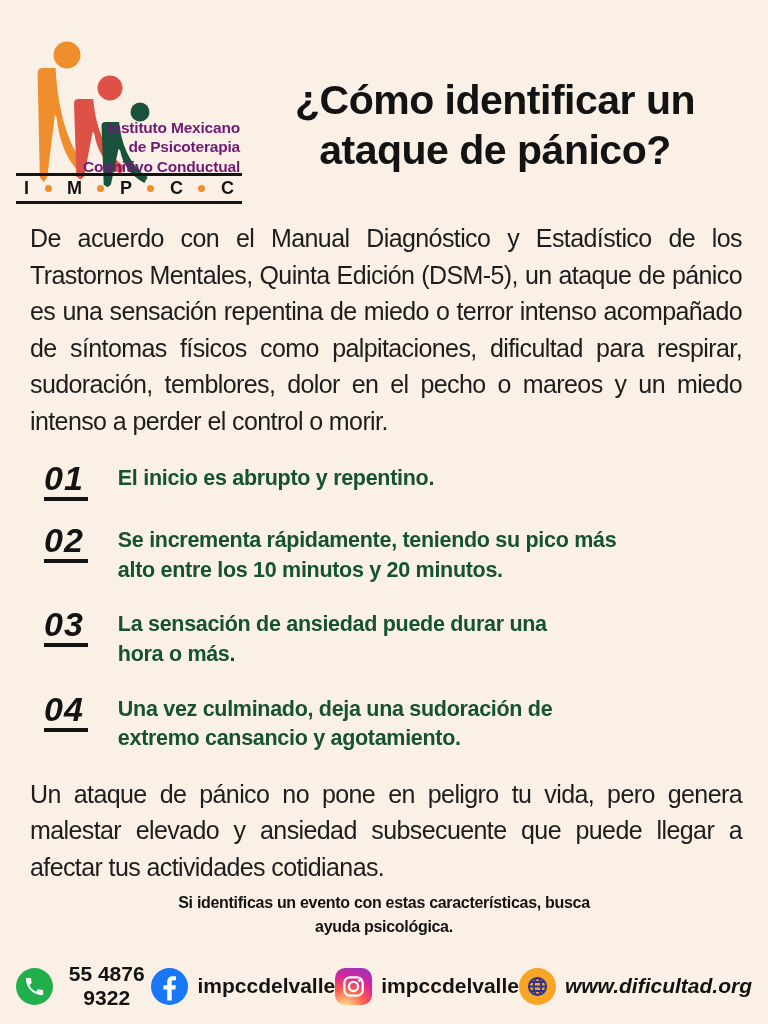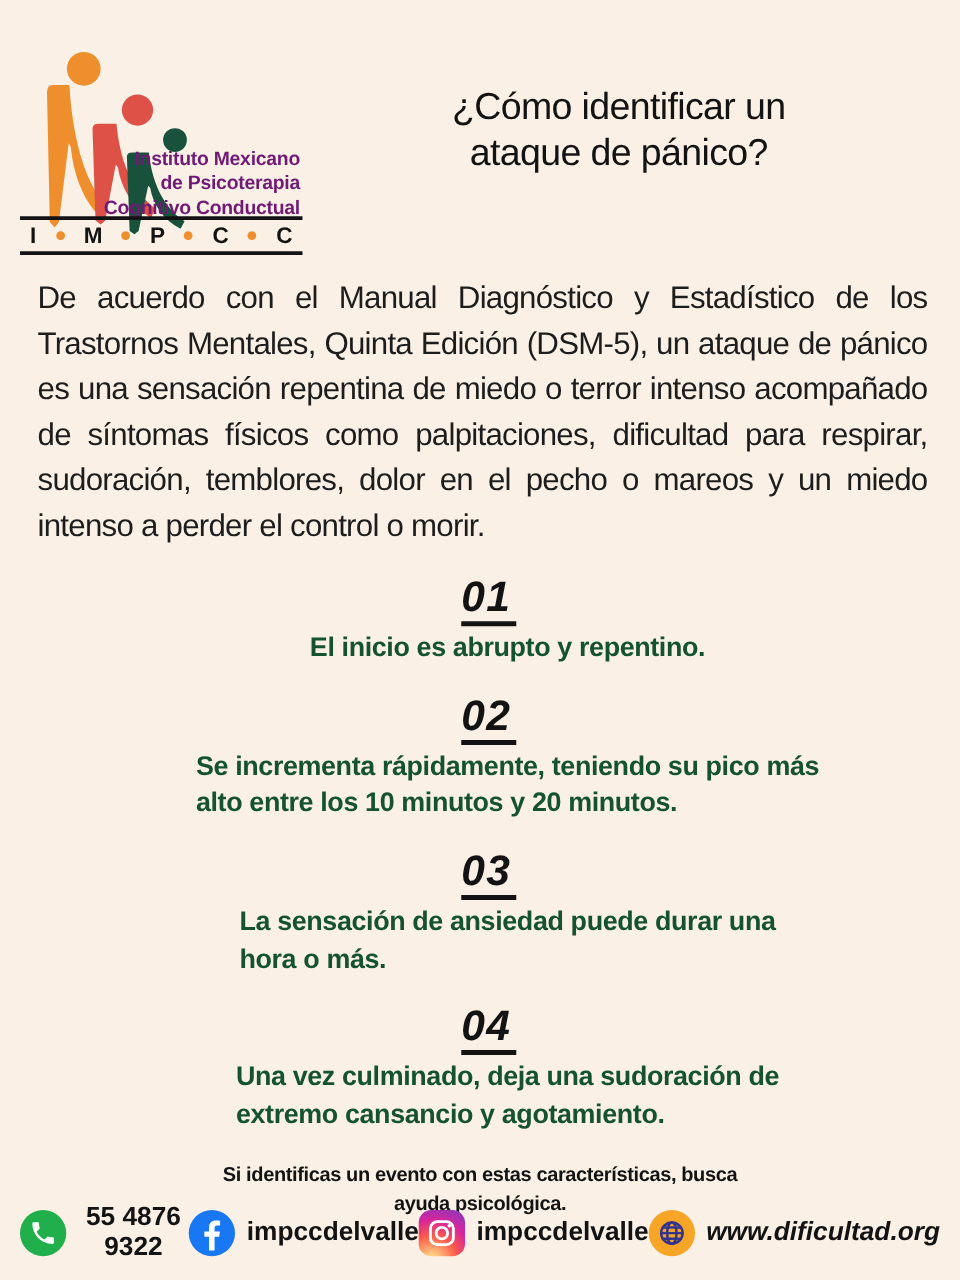--- a/index.html
+++ b/index.html
@@ -19,32 +19,32 @@
   }
   .org-name span{display:block;}
   .acronym{
     position:absolute;left:0;right:0;bottom:0;
     border-top:3px solid #131313;border-bottom:3px solid #131313;
     display:flex;align-items:center;justify-content:space-between;
     padding:2px 8px;font-weight:bold;font-size:18px;color:#131313;
   }
   .dot{width:7px;height:7px;border-radius:50%;background:#EF8E2D;}
   .title{
-    flex:1;padding-top:30px;text-align:center;font-weight:normal;
-    font-size:30px;line-height:1.22;color:#131313;white-space:pre-line;
+    flex:1;padding-top:30px;text-align:center;font-weight:bold;
+    font-size:41px;line-height:1.22;color:#131313;white-space:pre-line;
     letter-spacing:-0.5px;
   }
   
   .para{
     margin:16px 26px 0 30px;font-size:25px;line-height:1.46;
     text-align:justify;letter-spacing:-0.6px;color:#1d1d1d;
   }
   
   .list{margin:22px 30px 0 44px;}
-  .list-item{display:flex;align-items:center;margin-bottom:22px;flex-direction:column;}
+  .list-item{display:flex;align-items:flex-start;margin-bottom:22px;}
   .num{
     font-size:34px;font-weight:bold;font-style:italic;line-height:1.0;
     border-bottom:4px solid #131313;padding:0 4px 2px 0;letter-spacing:1px;
     color:#131313;flex:none;
   }
   .item-text{
     margin-left:30px;font-weight:bold;font-size:21.5px;line-height:1.38;
     white-space:pre-line;letter-spacing:-0.3px;padding-top:3px;color:#14532d;
   }
   
@@ -138,20 +138,21 @@
       <span class="item-text">La sensación de ansiedad puede durar una
 hora o más.</span>
     </div>
     <div class="list-item">
       <span class="num">04</span>
       <span class="item-text">Una vez culminado, deja una sudoración de
 extremo cansancio y agotamiento.</span>
     </div>
   </div>
 
+  <p class="para" style="margin-top:4px;">Un ataque de pánico no pone en peligro tu vida, pero genera malestar elevado y ansiedad subsecuente que puede llegar a afectar tus actividades cotidianas.</p>
   <p class="cta">Si identificas un evento con estas características, busca
 ayuda psicológica.</p>
 
   <div class="footer">
 
     <div class="f-item">
       <span class="icon-circle phone-bg">
         <svg width="23" height="23" viewBox="0 0 24 24">
           <path fill="#ffffff" d="M6.62 10.79c1.44 2.83 3.76 5.14 6.59 6.59l2.2-2.2c.27-.27.67-.36 1.02-.24 1.12.37 2.33.57 3.57.57.55 0 1 .45 1 1V20c0 .55-.45 1-1 1-9.39 0-17-7.61-17-17 0-.55.45-1 1-1h3.5c.55 0 1 .45 1 1 0 1.25.2 2.45.57 3.57.11.35.03.74-.25 1.02l-2.2 2.2z"></path>
         </svg>

